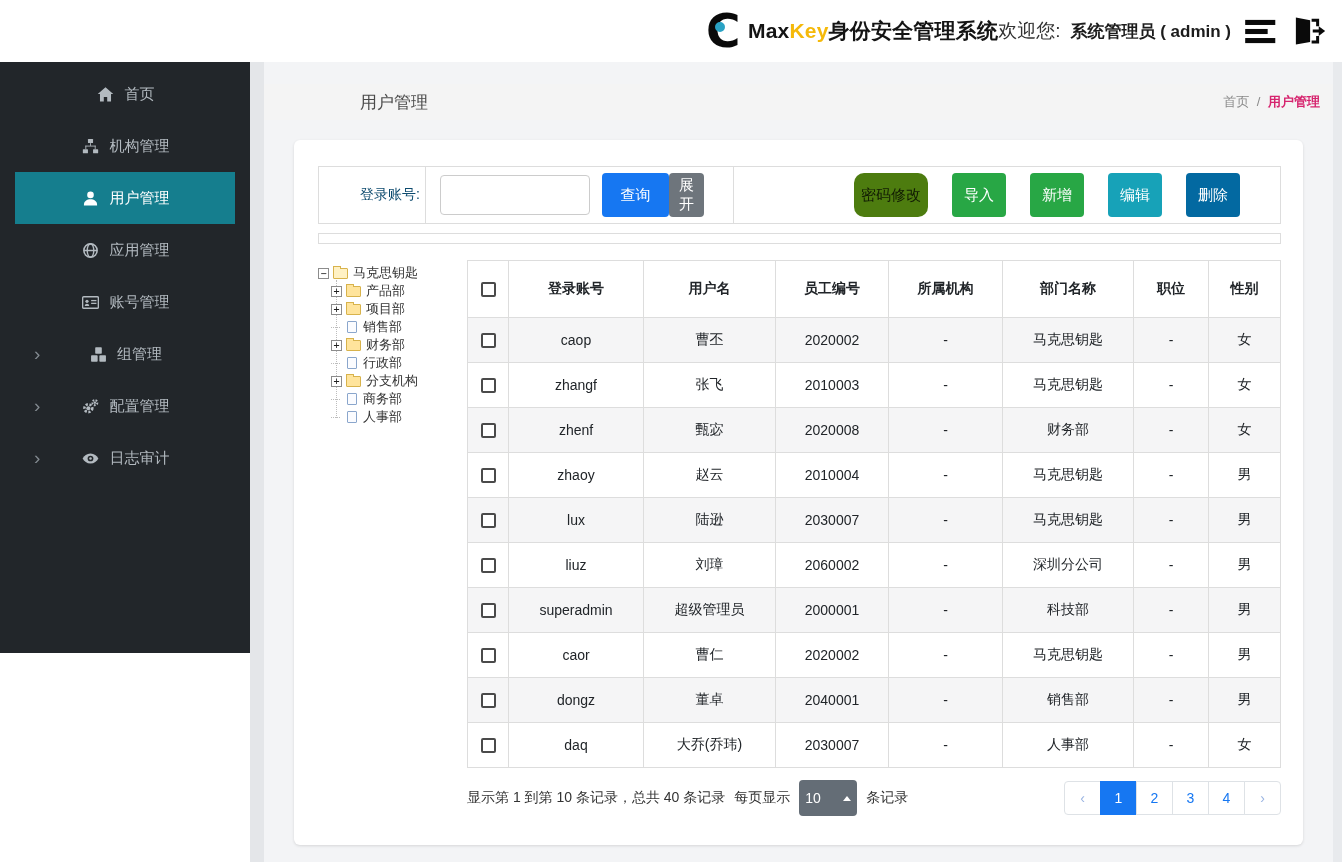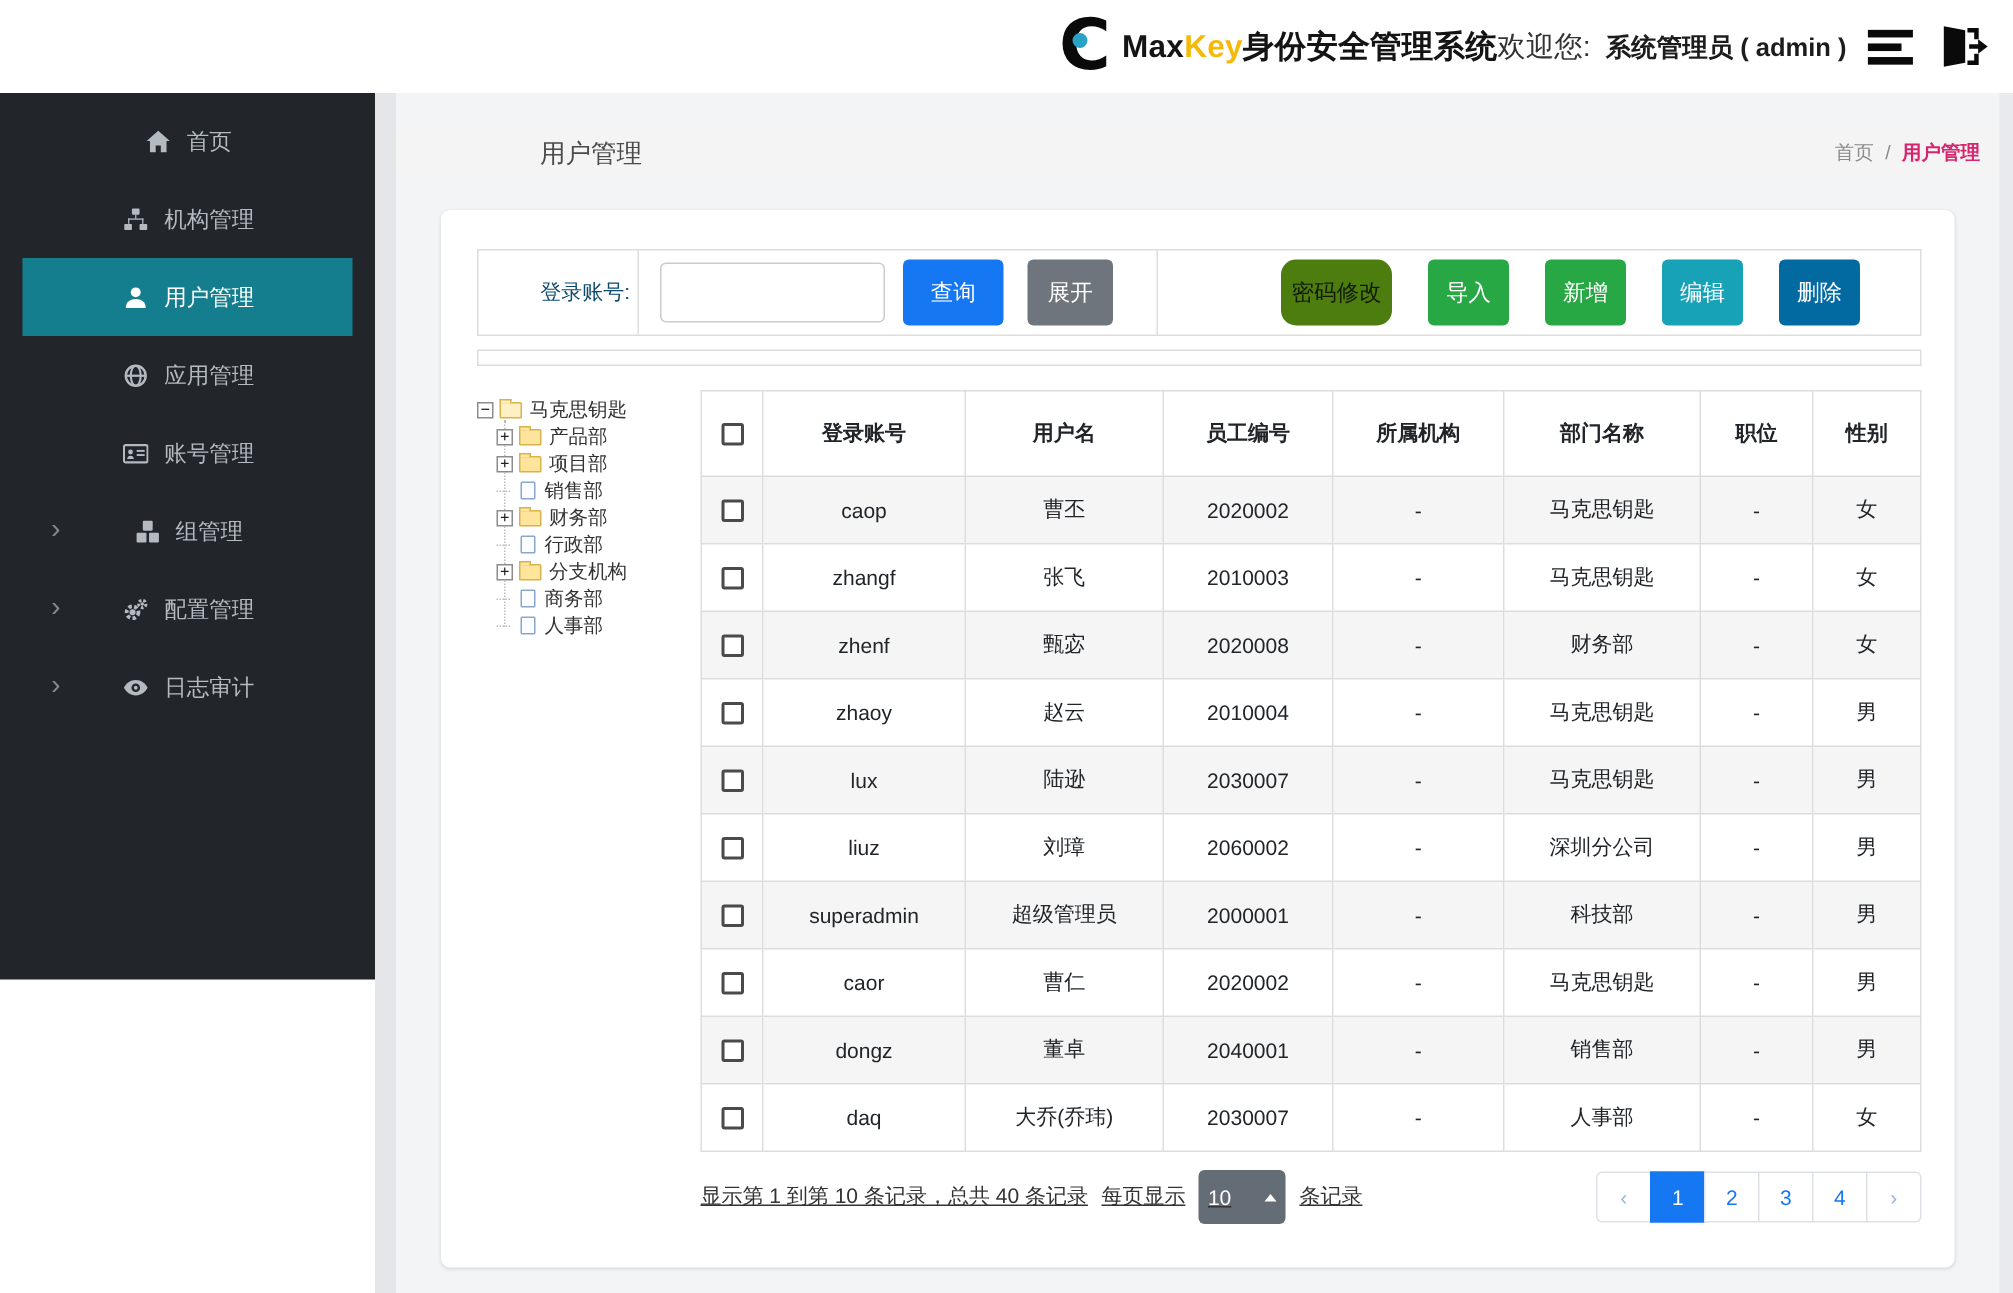--- a/index.html
+++ b/index.html
@@ -70,21 +70,21 @@
   .search-label {
     width:107px; align-self:stretch; display:flex; align-items:center; justify-content:flex-end;
     padding-right:5px; border-right:1px solid #ddd; font-size:14px; color:#0c4a6e;
   }
   .search-input {
     margin-left:14px; width:150px; height:40px; border:1px solid #ccc; border-radius:4px;
     padding:0 10px; font-size:14px; font-family:inherit; outline:none;
   }
   .btn { border:none; border-radius:4px; color:#fff; font-size:15px; font-family:inherit; cursor:pointer; height:44px; }
   .btn-query  { width:67px; background:#1677f2; margin-left:12px; }
-  .btn-expand { width:57px; background:#6e757c; margin-left:16px; }
+  .btn-expand { width:35px; background:#6e757c; margin-left:0; }
   .search-divider { width:1px; align-self:stretch; background:#ddd; margin-left:29px; }
   .search-actions { flex:1; display:flex; align-items:center; justify-content:flex-end; gap:24px; padding-right:40px; }
   .btn-password { width:74px; background:#4d7c0f; color:rgba(0,0,0,0.78);border-radius:10px; }
   .btn-import, .btn-add { width:54px; background:#28a745; }
   .btn-edit   { width:54px; background:#17a2b8; }
   .btn-delete { width:54px; background:#0369a1; }
   .collapse-strip { height:11px; border:1px solid #ddd; margin-top:9px; }
 
   
   .content-row { display:flex; margin-top:16px; }
@@ -126,21 +126,21 @@
   table.users th { height:57px; font-weight:bold; background:#fff; }
   table.users td { height:45px; }
   table.users tbody tr:nth-child(odd) { background:#f5f5f6; }
   .cb {
     display:inline-block; width:15px; height:15px; border:2px solid #4a4a4a; border-radius:2px;
     background:#fff; vertical-align:middle; cursor:pointer;
   }
 
   
   .footer-row { display:flex; align-items:center; justify-content:space-between; margin-top:12px; }
-  .page-info { display:flex; align-items:center; font-size:14px; color:#333; gap:9px;text-decoration:underline; }
+  .page-info { display:flex; align-items:center; font-size:14px; color:#333; gap:9px; }
   .size-btn {
     width:58px; height:36px; background:#646d76; border:none; border-radius:4px; color:#fff;
     font-size:14px; font-family:inherit; display:flex; align-items:center; justify-content:space-between;
     gap:18px; cursor:pointer;
   }
   .caret-up { width:0; height:0; border-left:4px solid transparent; border-right:4px solid transparent; border-bottom:5px solid #fff; }
   .pager { display:flex; list-style:none; margin:0; padding:0; }
   .pager li {
     min-width:37px; height:34px; border:1px solid #dee2e6; background:#fff; color:#1677f2;
     display:flex; align-items:center; justify-content:center; font-size:14px; margin-left:-1px; cursor:pointer;

